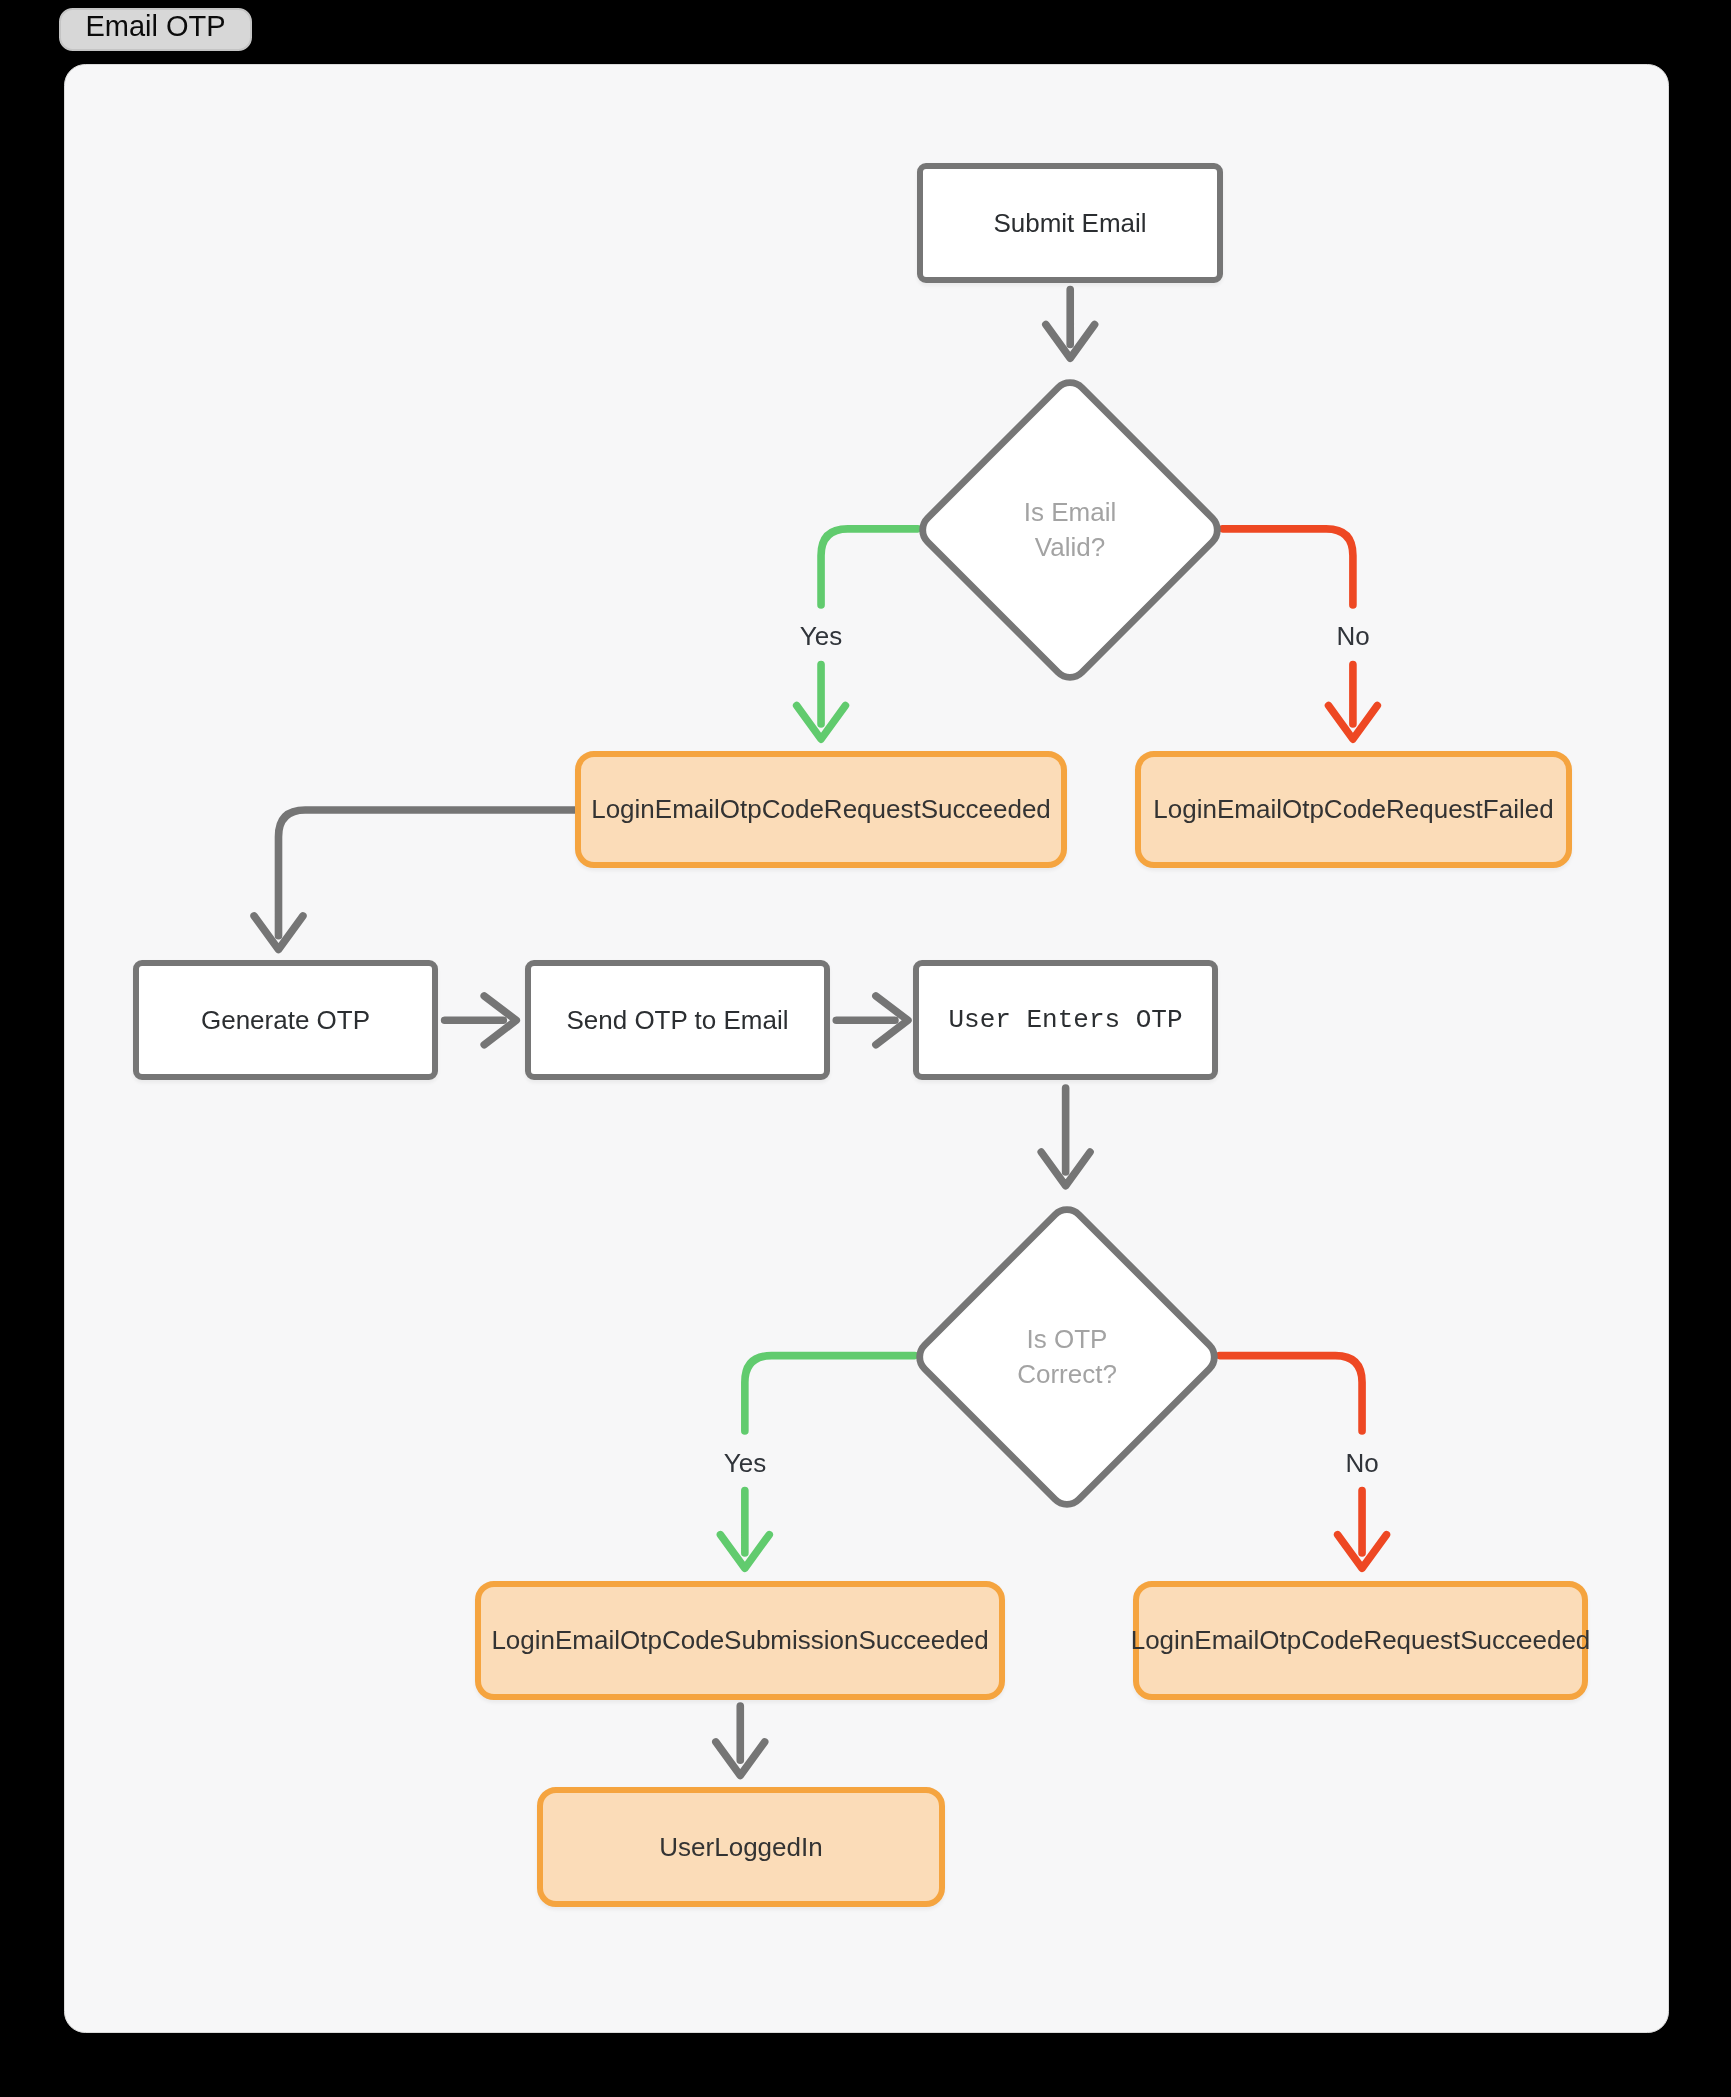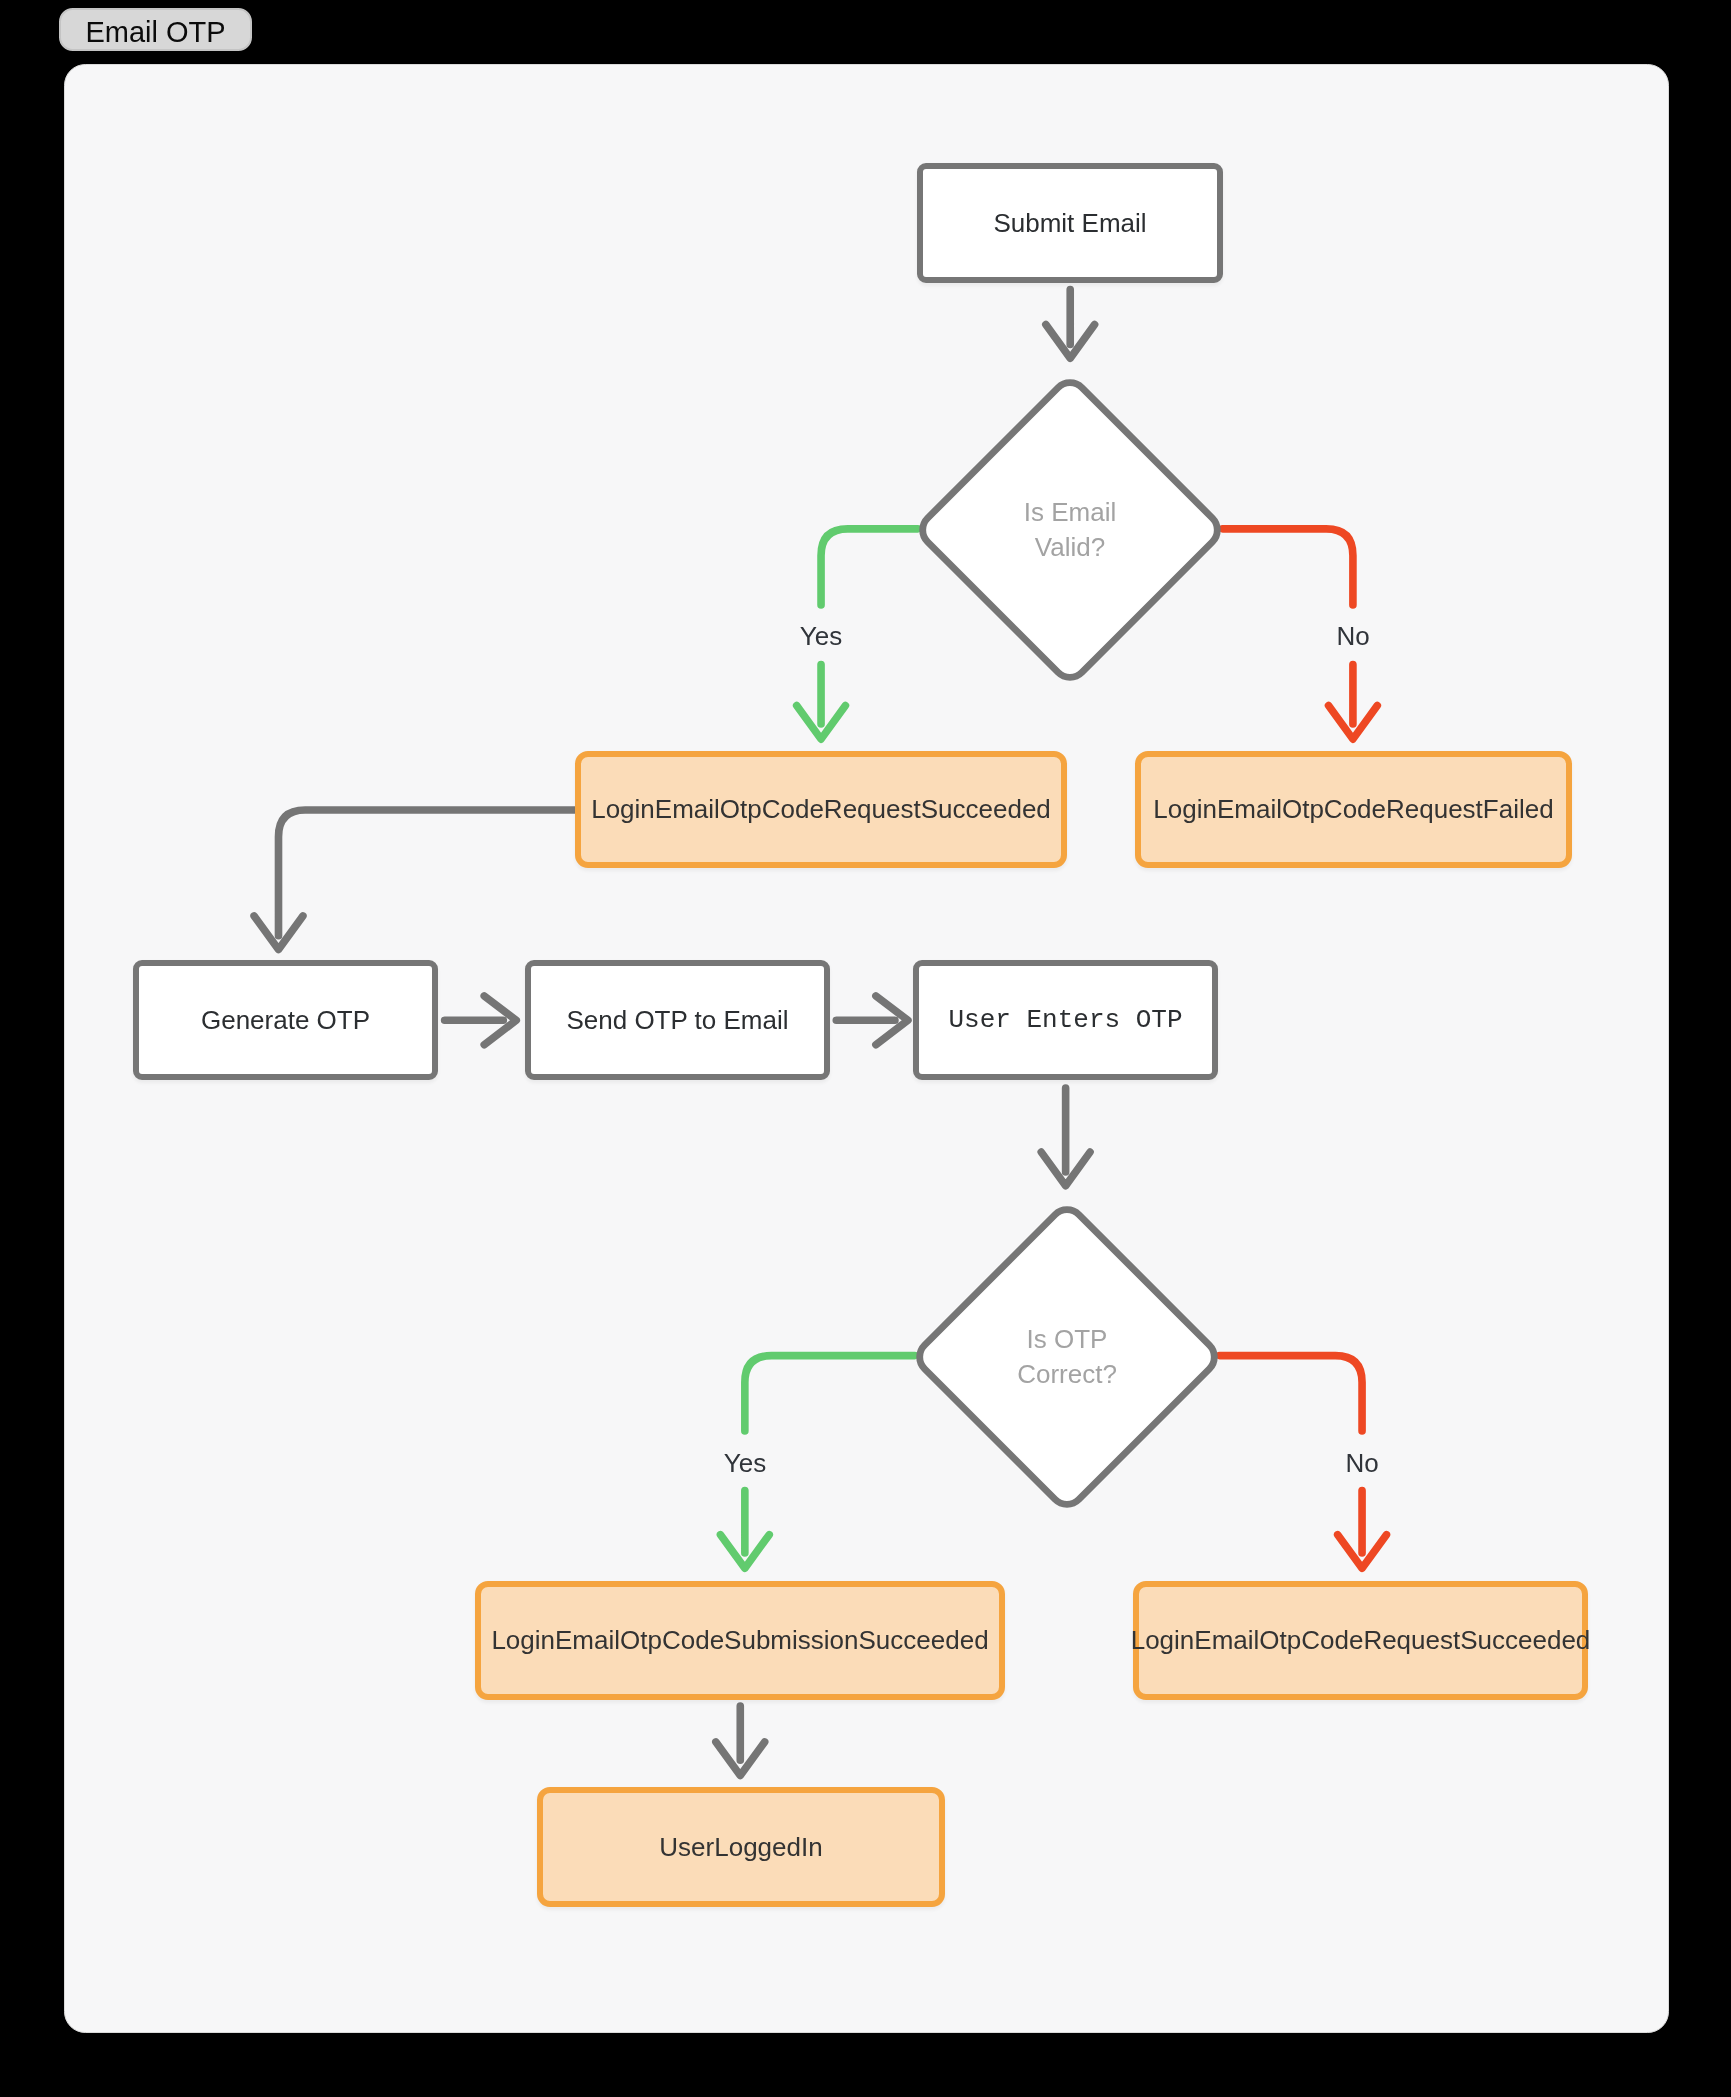--- a/index.html
+++ b/index.html
@@ -12,21 +12,21 @@
     position: relative;
     overflow: hidden;
   }
   .tab-pill {
     position: absolute;
     left: 59px;
     top: 7.6px;
     height: 43px;
     padding: 0 24.4px;
     display: inline-flex;
-    align-items: flex-end;
+    align-items: flex-start;
     justify-content: center;
     background: #D7D7D7;
     border: 2.3px solid #C4C4C4;
     border-radius: 13.7px;
     box-sizing: border-box;
     font-size: 29px;
     font-weight: 500;
     color: #0B0B0B;
     z-index: 5;
   }
@@ -64,21 +64,21 @@
     box-shadow: 0 2.3px 3.8px rgba(0,0,0,0.05);
   }
   .node.process {
     background: #FFFFFF;
     border: 6.1px solid #767676;
     border-radius: 9px;
   }
   .node.event {
     background: #FBDCB8;
     border: 6.1px solid #F5A43F;
-    border-radius: 13px;
+    border-radius: 19px;
     color: #333333;
   }
   .decision-wrap {
     position: absolute;
     z-index: 3;
     width: 328px;
     height: 328px;
     box-shadow: none;
   }
   .decision-wrap .decision-label {

